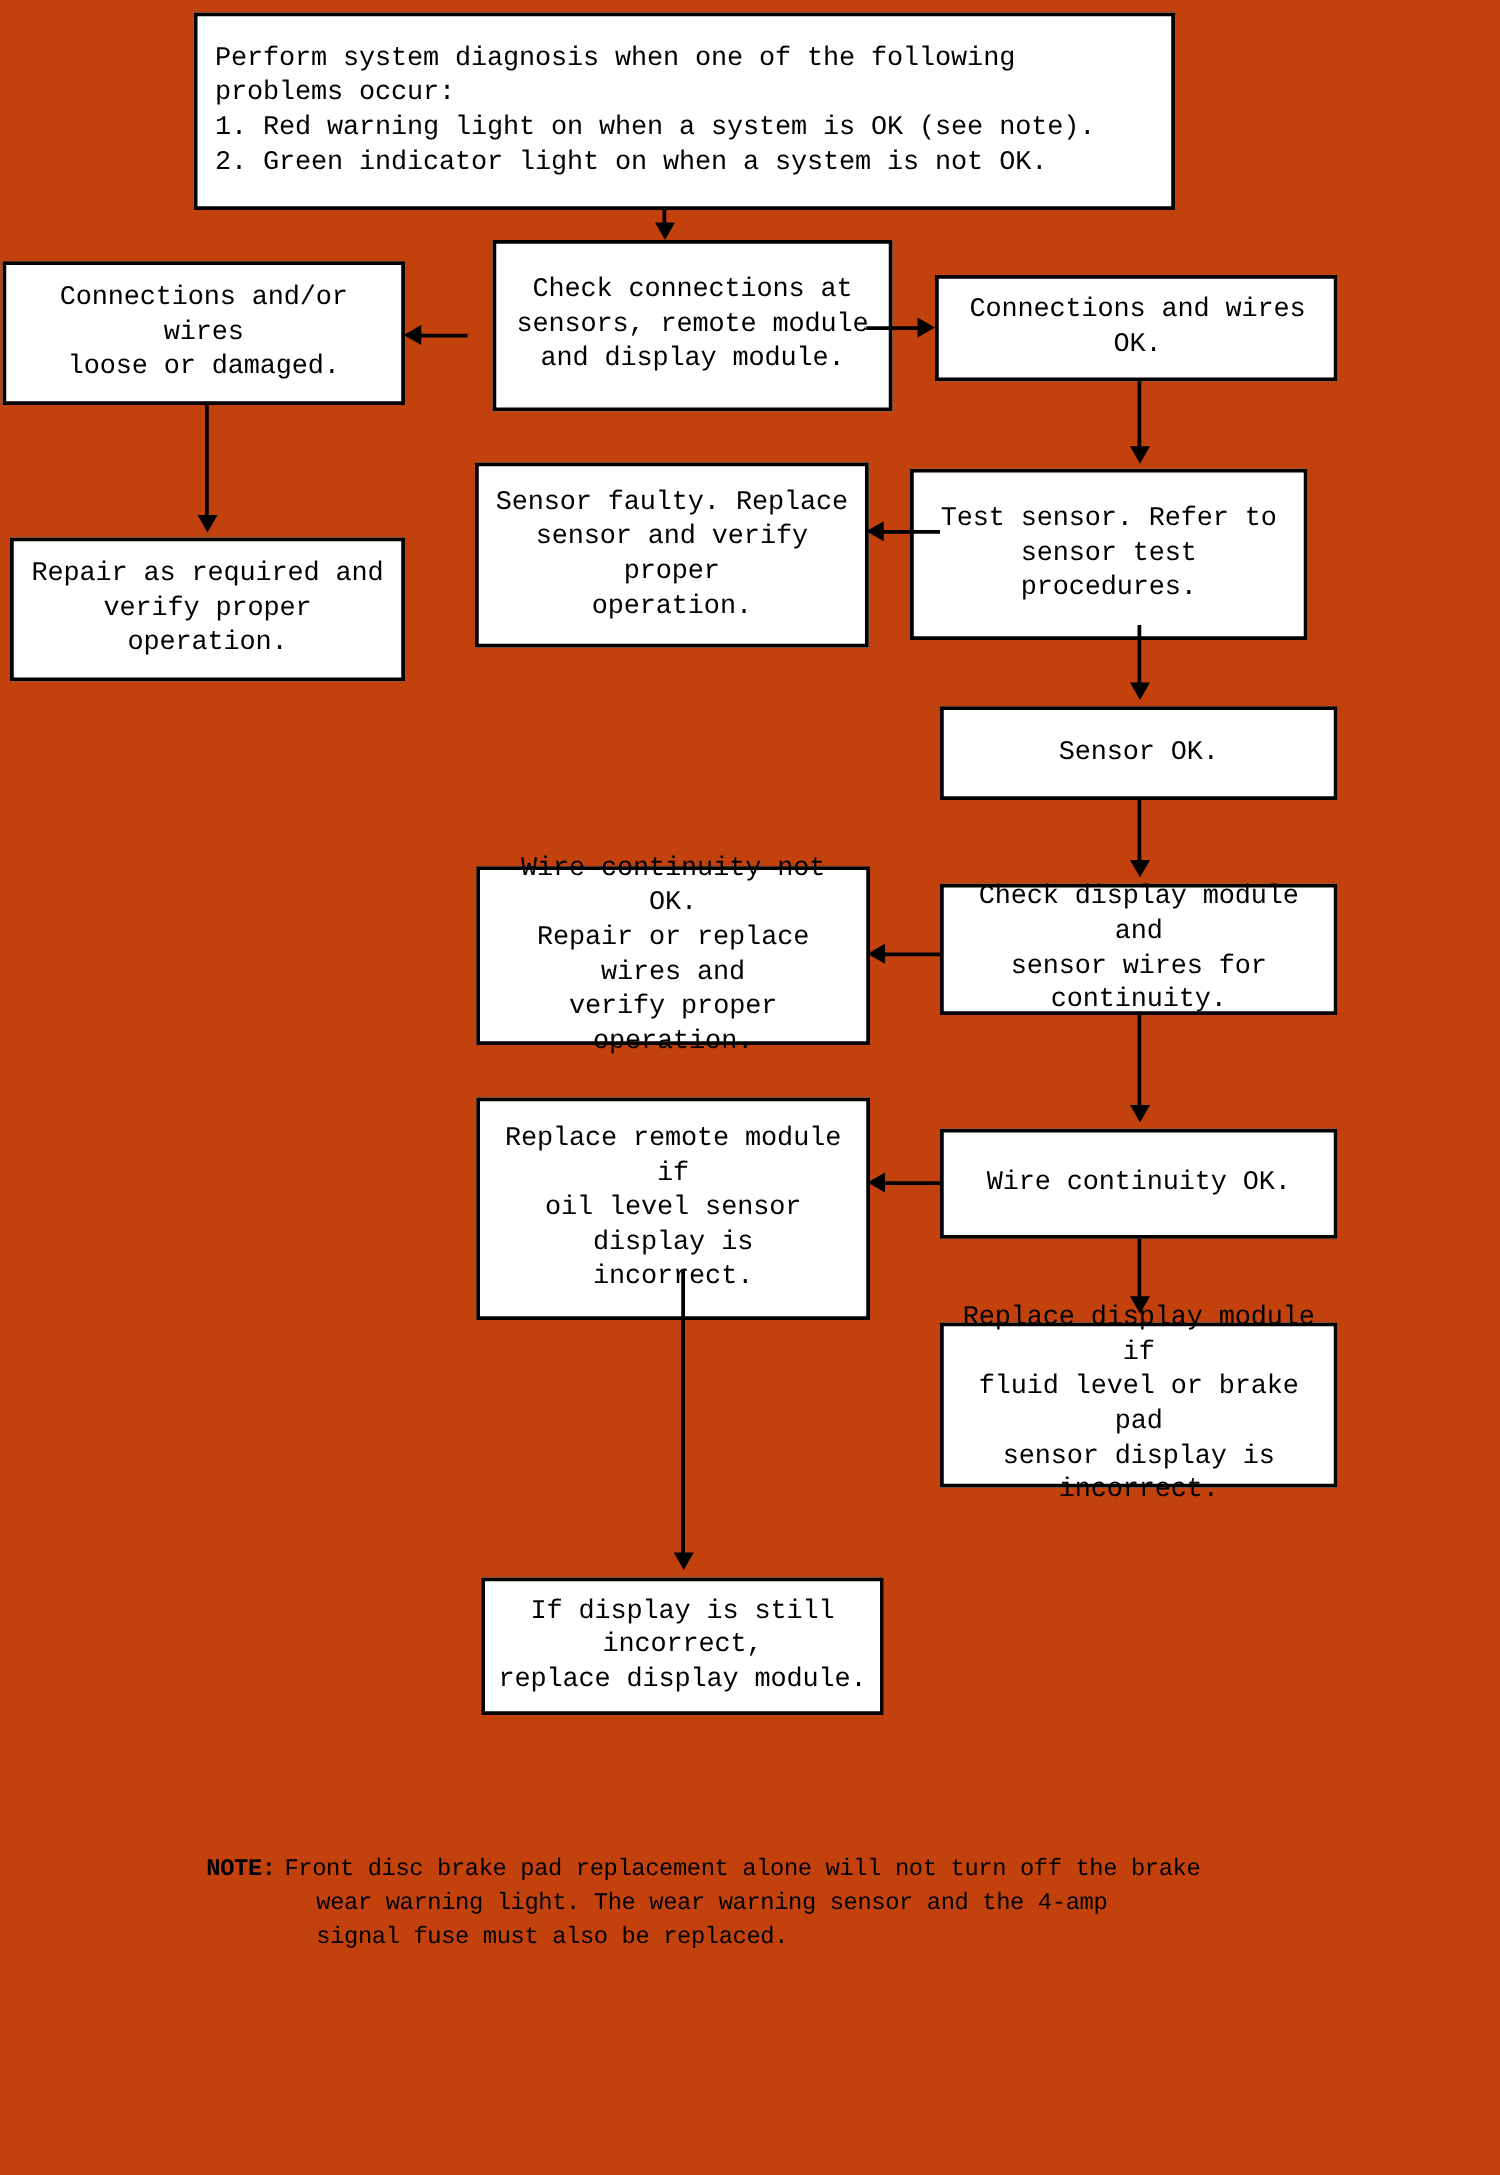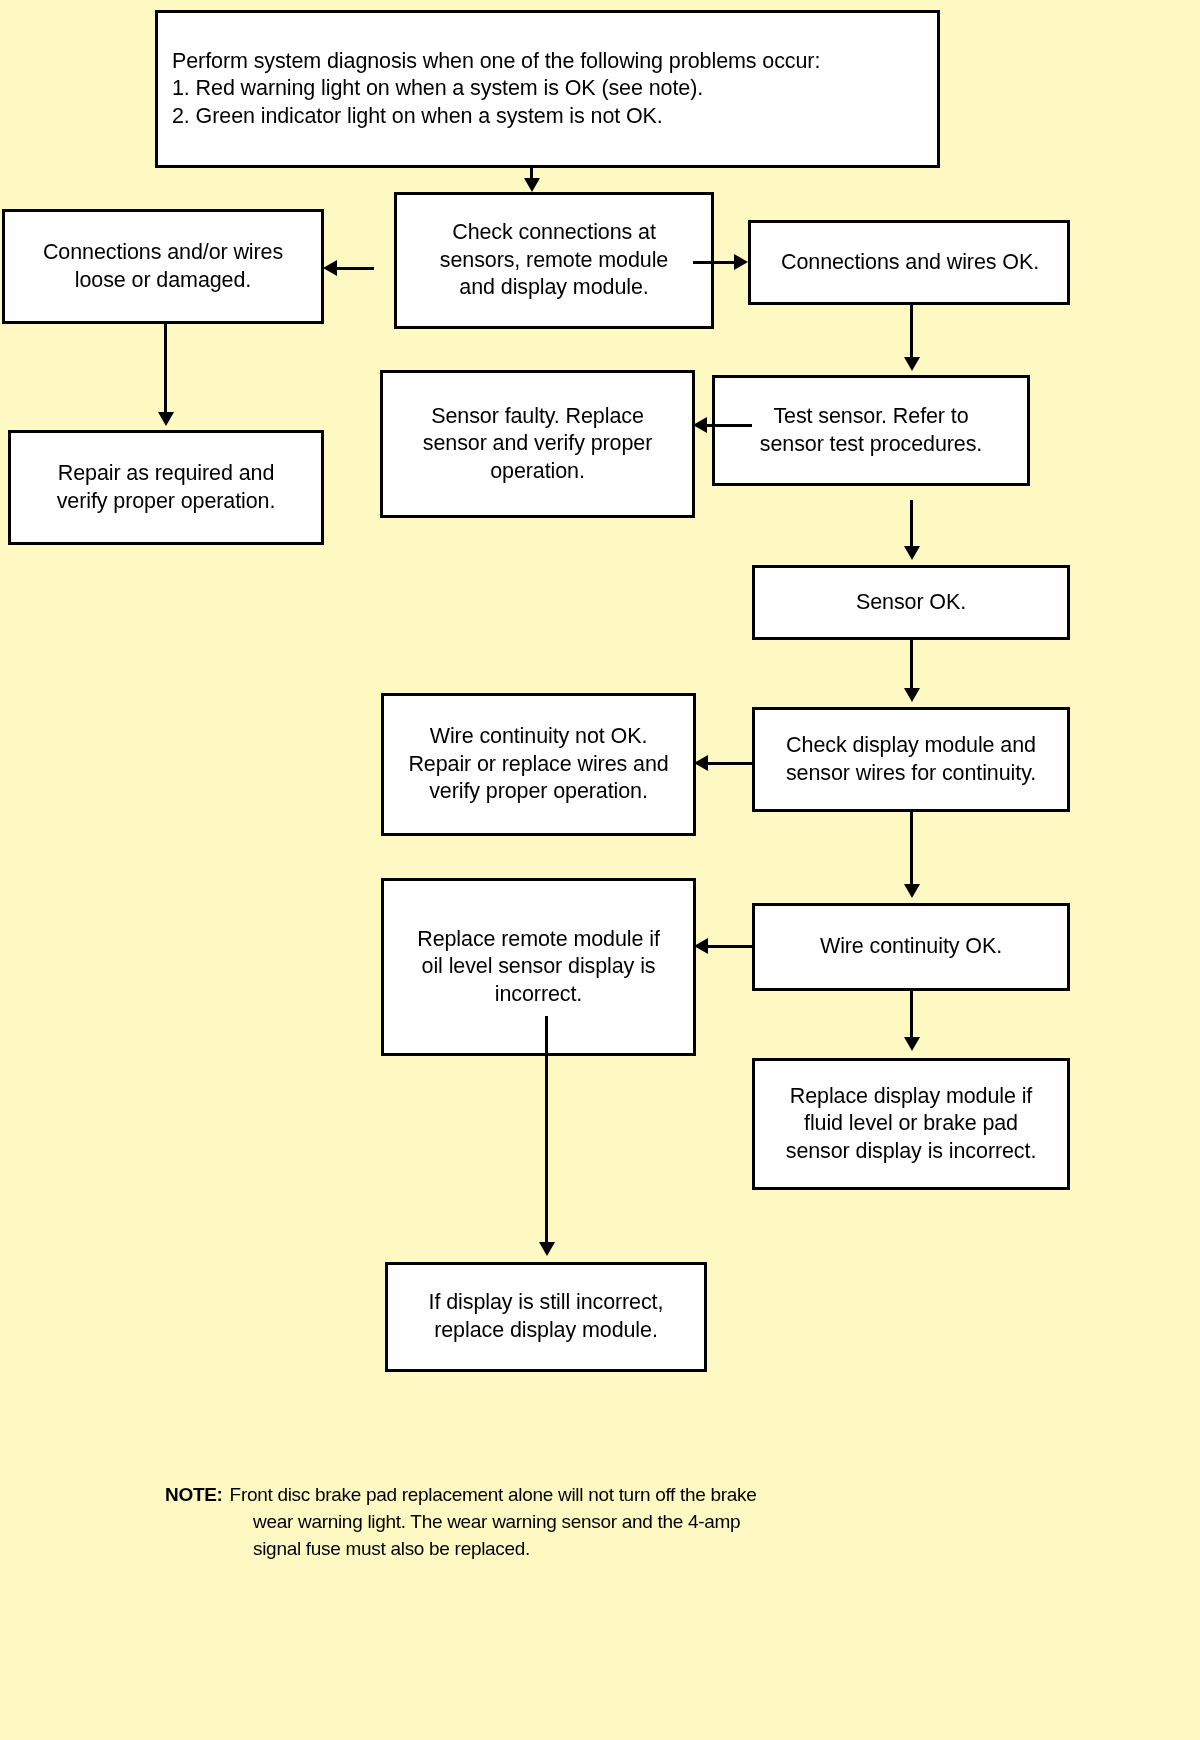--- a/index.html
+++ b/index.html
@@ -8,22 +8,23 @@
     background: #ffffff;
   }
   body {
     font-family: "Liberation Sans", sans-serif;
     color: #000000;
   }
   #page {
     position: relative;
     width: 1200px;
     height: 1740px;
-    background: #fef9c3;
+    background: #c2410c;
     overflow: hidden;
+    font-family: Liberation Mono, monospace;
   }
   .node {
     position: absolute;
     box-sizing: border-box;
     border: 3px solid #000000;
     background: #ffffff;
     display: flex;
     align-items: center;
     justify-content: center;
     text-align: center;
@@ -128,21 +129,21 @@
 
   <div class="node" style="left:748px; top:220px; width:322px; height:85px;padding-left:12px;">
     <span class="txt">Connections and wires OK.</span>
   </div>
 
   <div class="node" style="left:8px; top:430px; width:316px; height:115px;">
     <span class="txt">Repair as required and
 verify proper operation.</span>
   </div>
 
-  <div class="node" style="left:712px; top:375px; width:318px; height:111px;">
+  <div class="node" style="left:728px; top:375px; width:318px; height:137px;">
     <span class="txt">Test sensor. Refer to
 sensor test procedures.</span>
   </div>
 
   <div class="node" style="left:380px; top:370px; width:315px; height:148px;">
     <span class="txt">Sensor faulty. Replace
 sensor and verify proper
 operation.</span>
   </div>
 

